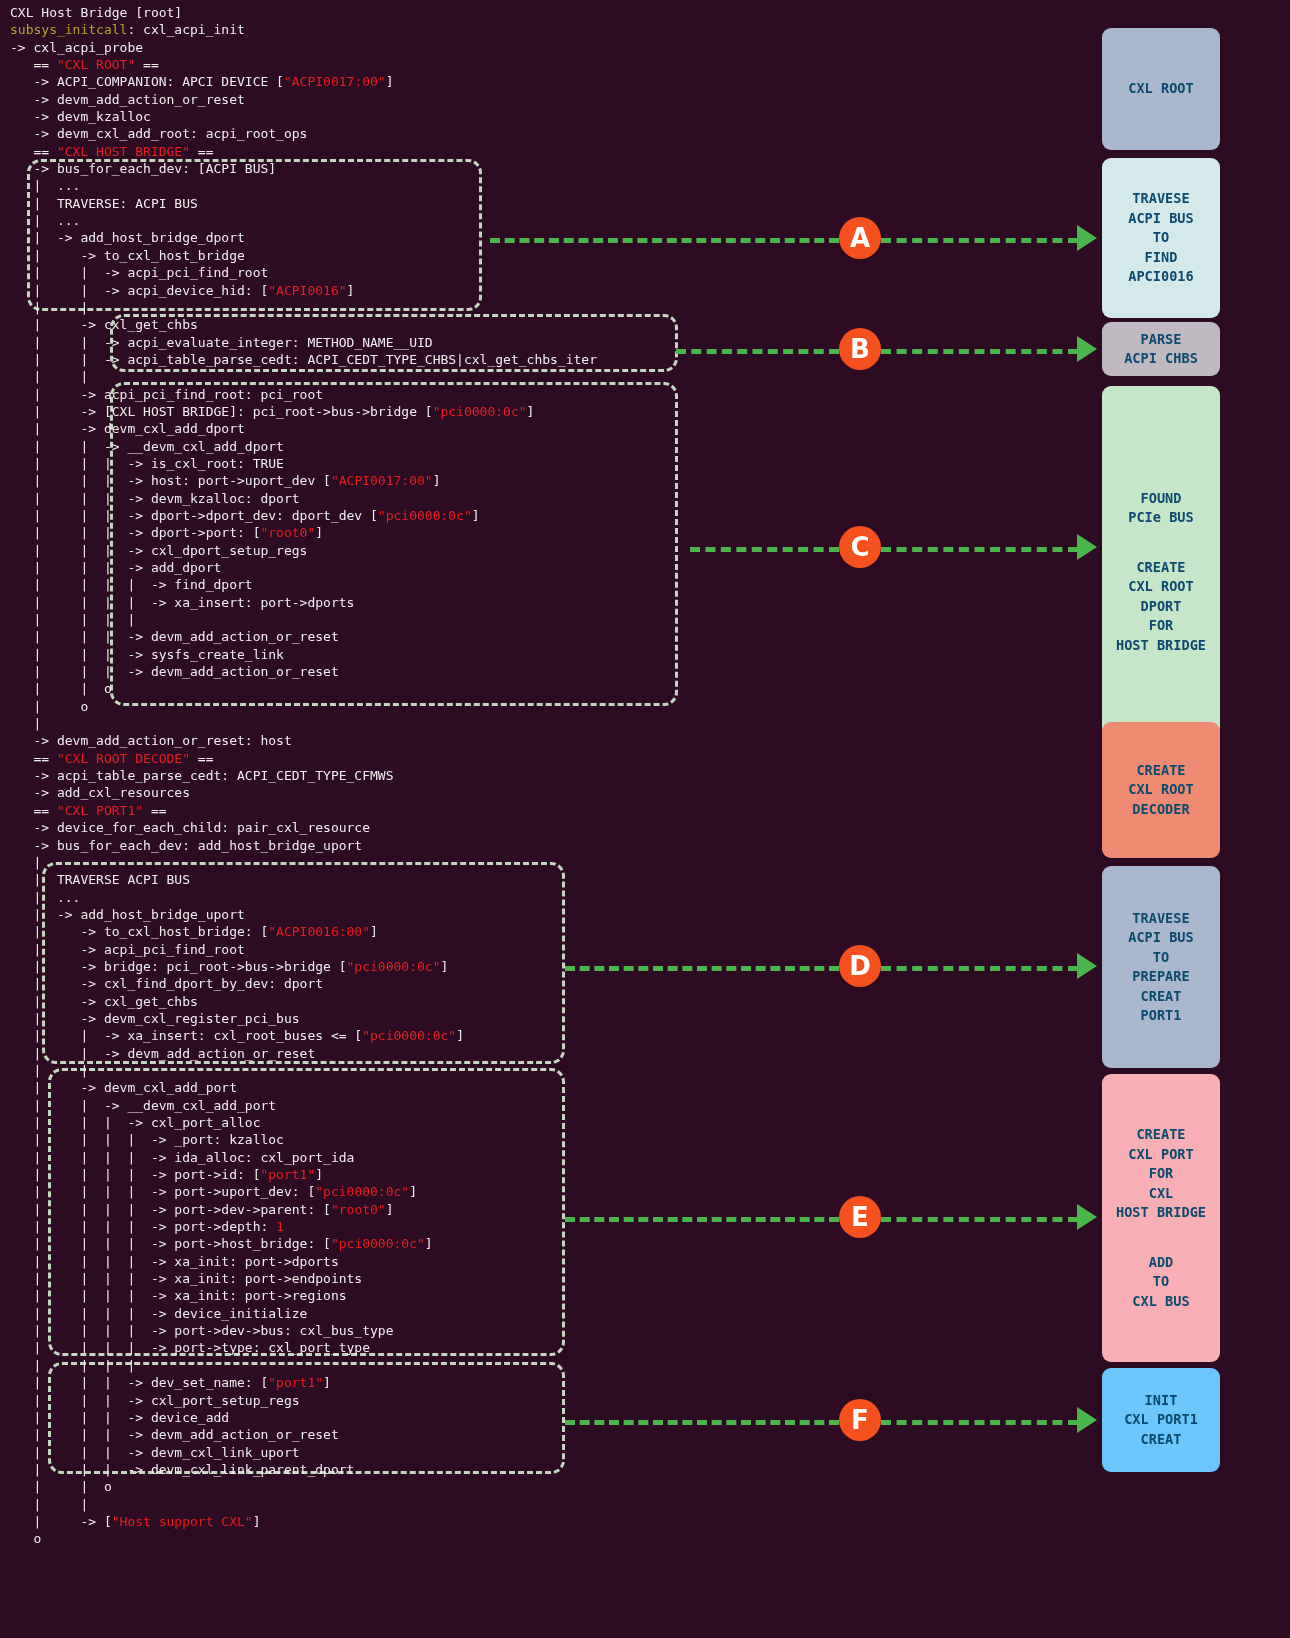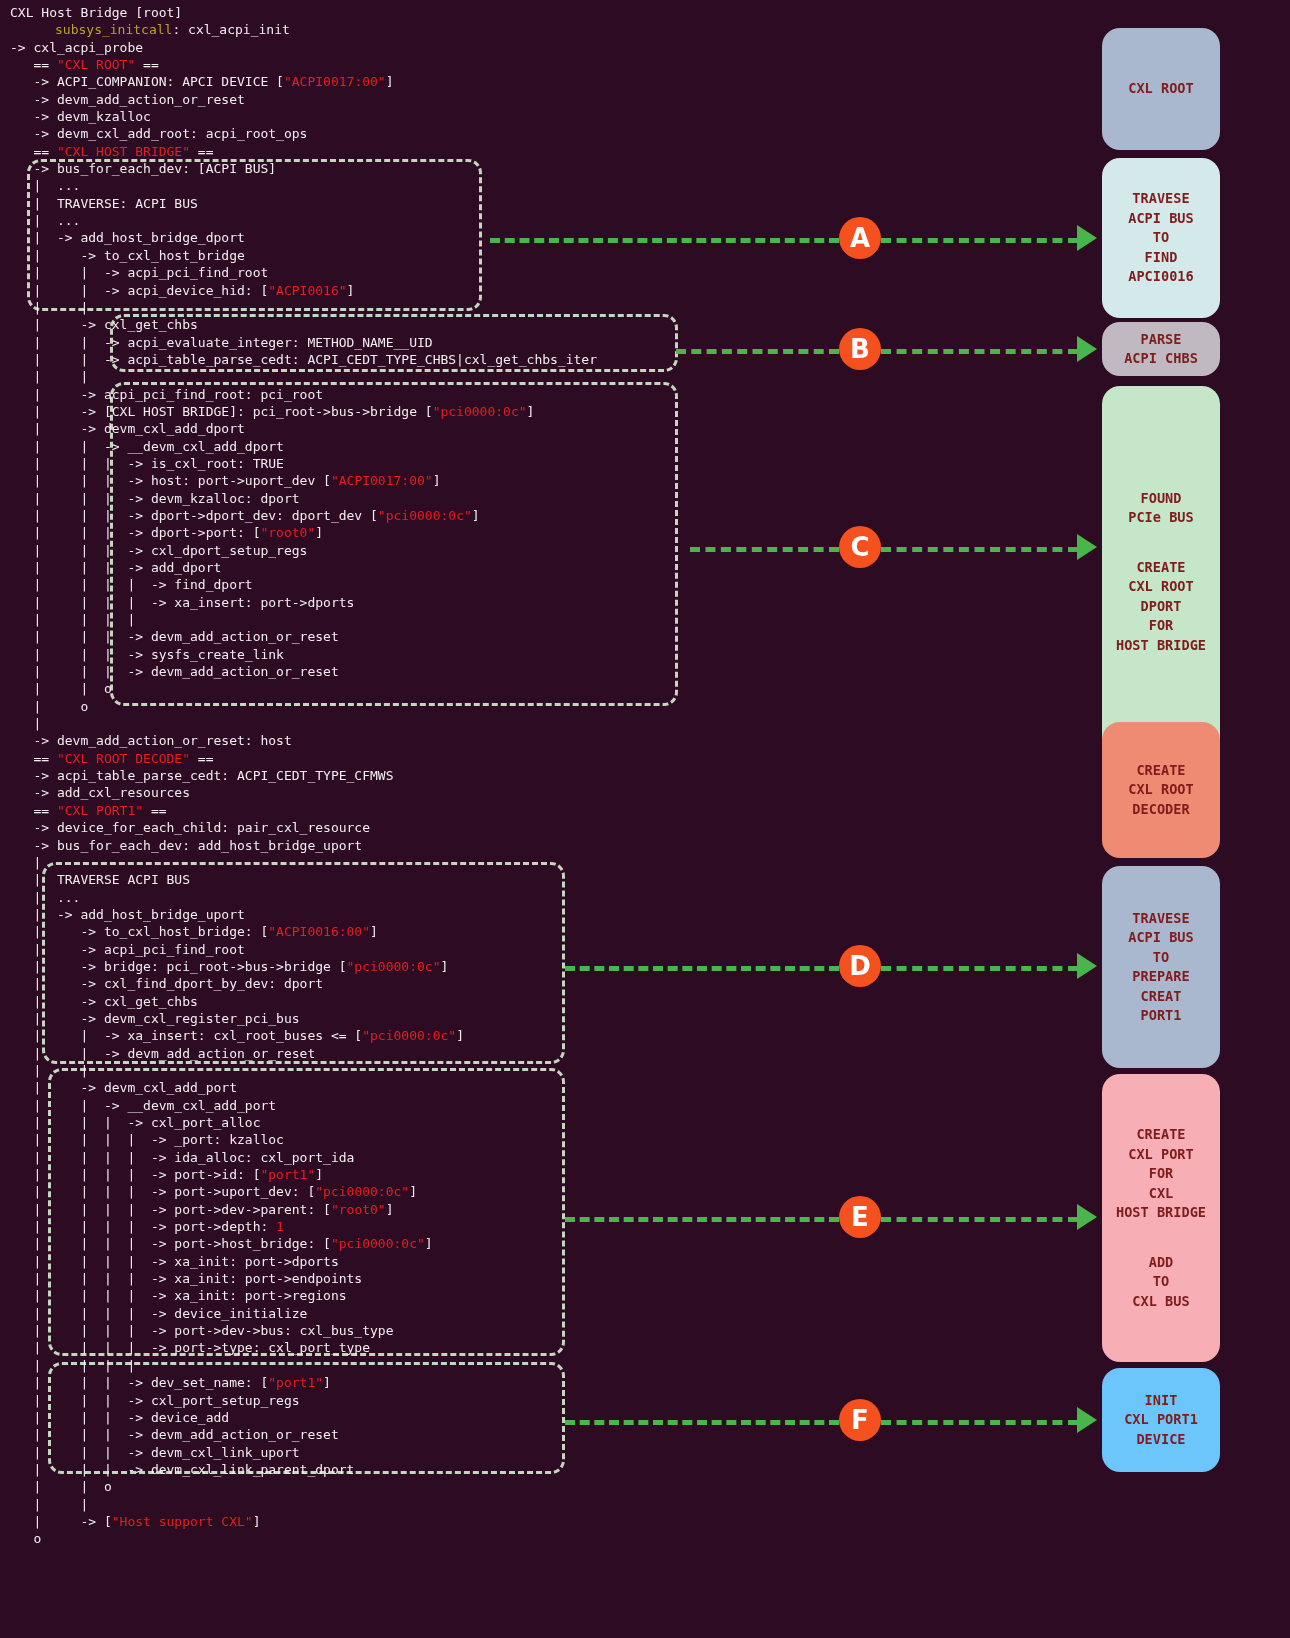--- a/index.html
+++ b/index.html
@@ -23,39 +23,39 @@
     width: 1060px;
     font-size: 13px;
     line-height: 17.35px;
     white-space: pre;
     color: #f2eef0;
     letter-spacing: 0px;
     z-index: 3;
   }
   #code .ln { height: 17.35px; }
   .red { color: #e81d1d; }
-  .yellow { color: #b8a32a; margin-left: 45px; }
+  .yellow { color: #b8a32a; }
   .white { color: #f2eef0; }
 
   
   .dbox {
     position: absolute;
     border: 3px dashed #c5d6c0;
     border-radius: 14px;
     z-index: 1;
     box-sizing: border-box;
   }
 
   
   .rbox {
     position: absolute;
     left: 1102px;
     width: 118px;
-    border-radius: 18px;
-    color: #7f1d1d;
+    border-radius: 9px;
+    color: #0c4a6e;
     font-family: "DejaVu Sans Mono", "Liberation Mono", monospace;
     font-size: 13.6px;
     font-weight: bold;
     line-height: 19.5px;
     display: flex;
     flex-direction: column;
     align-items: center;
     justify-content: center;
     text-align: center;
     white-space: pre-line;
@@ -166,14 +166,14 @@
 PORT1</div></div>
     <div class="rbox" style="top: 1074px; height: 288px; background: rgb(247, 174, 180);"><div>CREATE
 CXL PORT
 FOR
 CXL
 HOST BRIDGE</div><div class="gap"></div><div>ADD
 TO
 CXL BUS</div></div>
     <div class="rbox" style="top: 1368px; height: 104px; background: rgb(108, 198, 251);"><div>INIT
 CXL PORT1
-DEVICE</div></div>
+CREAT</div></div>
   </div>
 
 </body></html>

